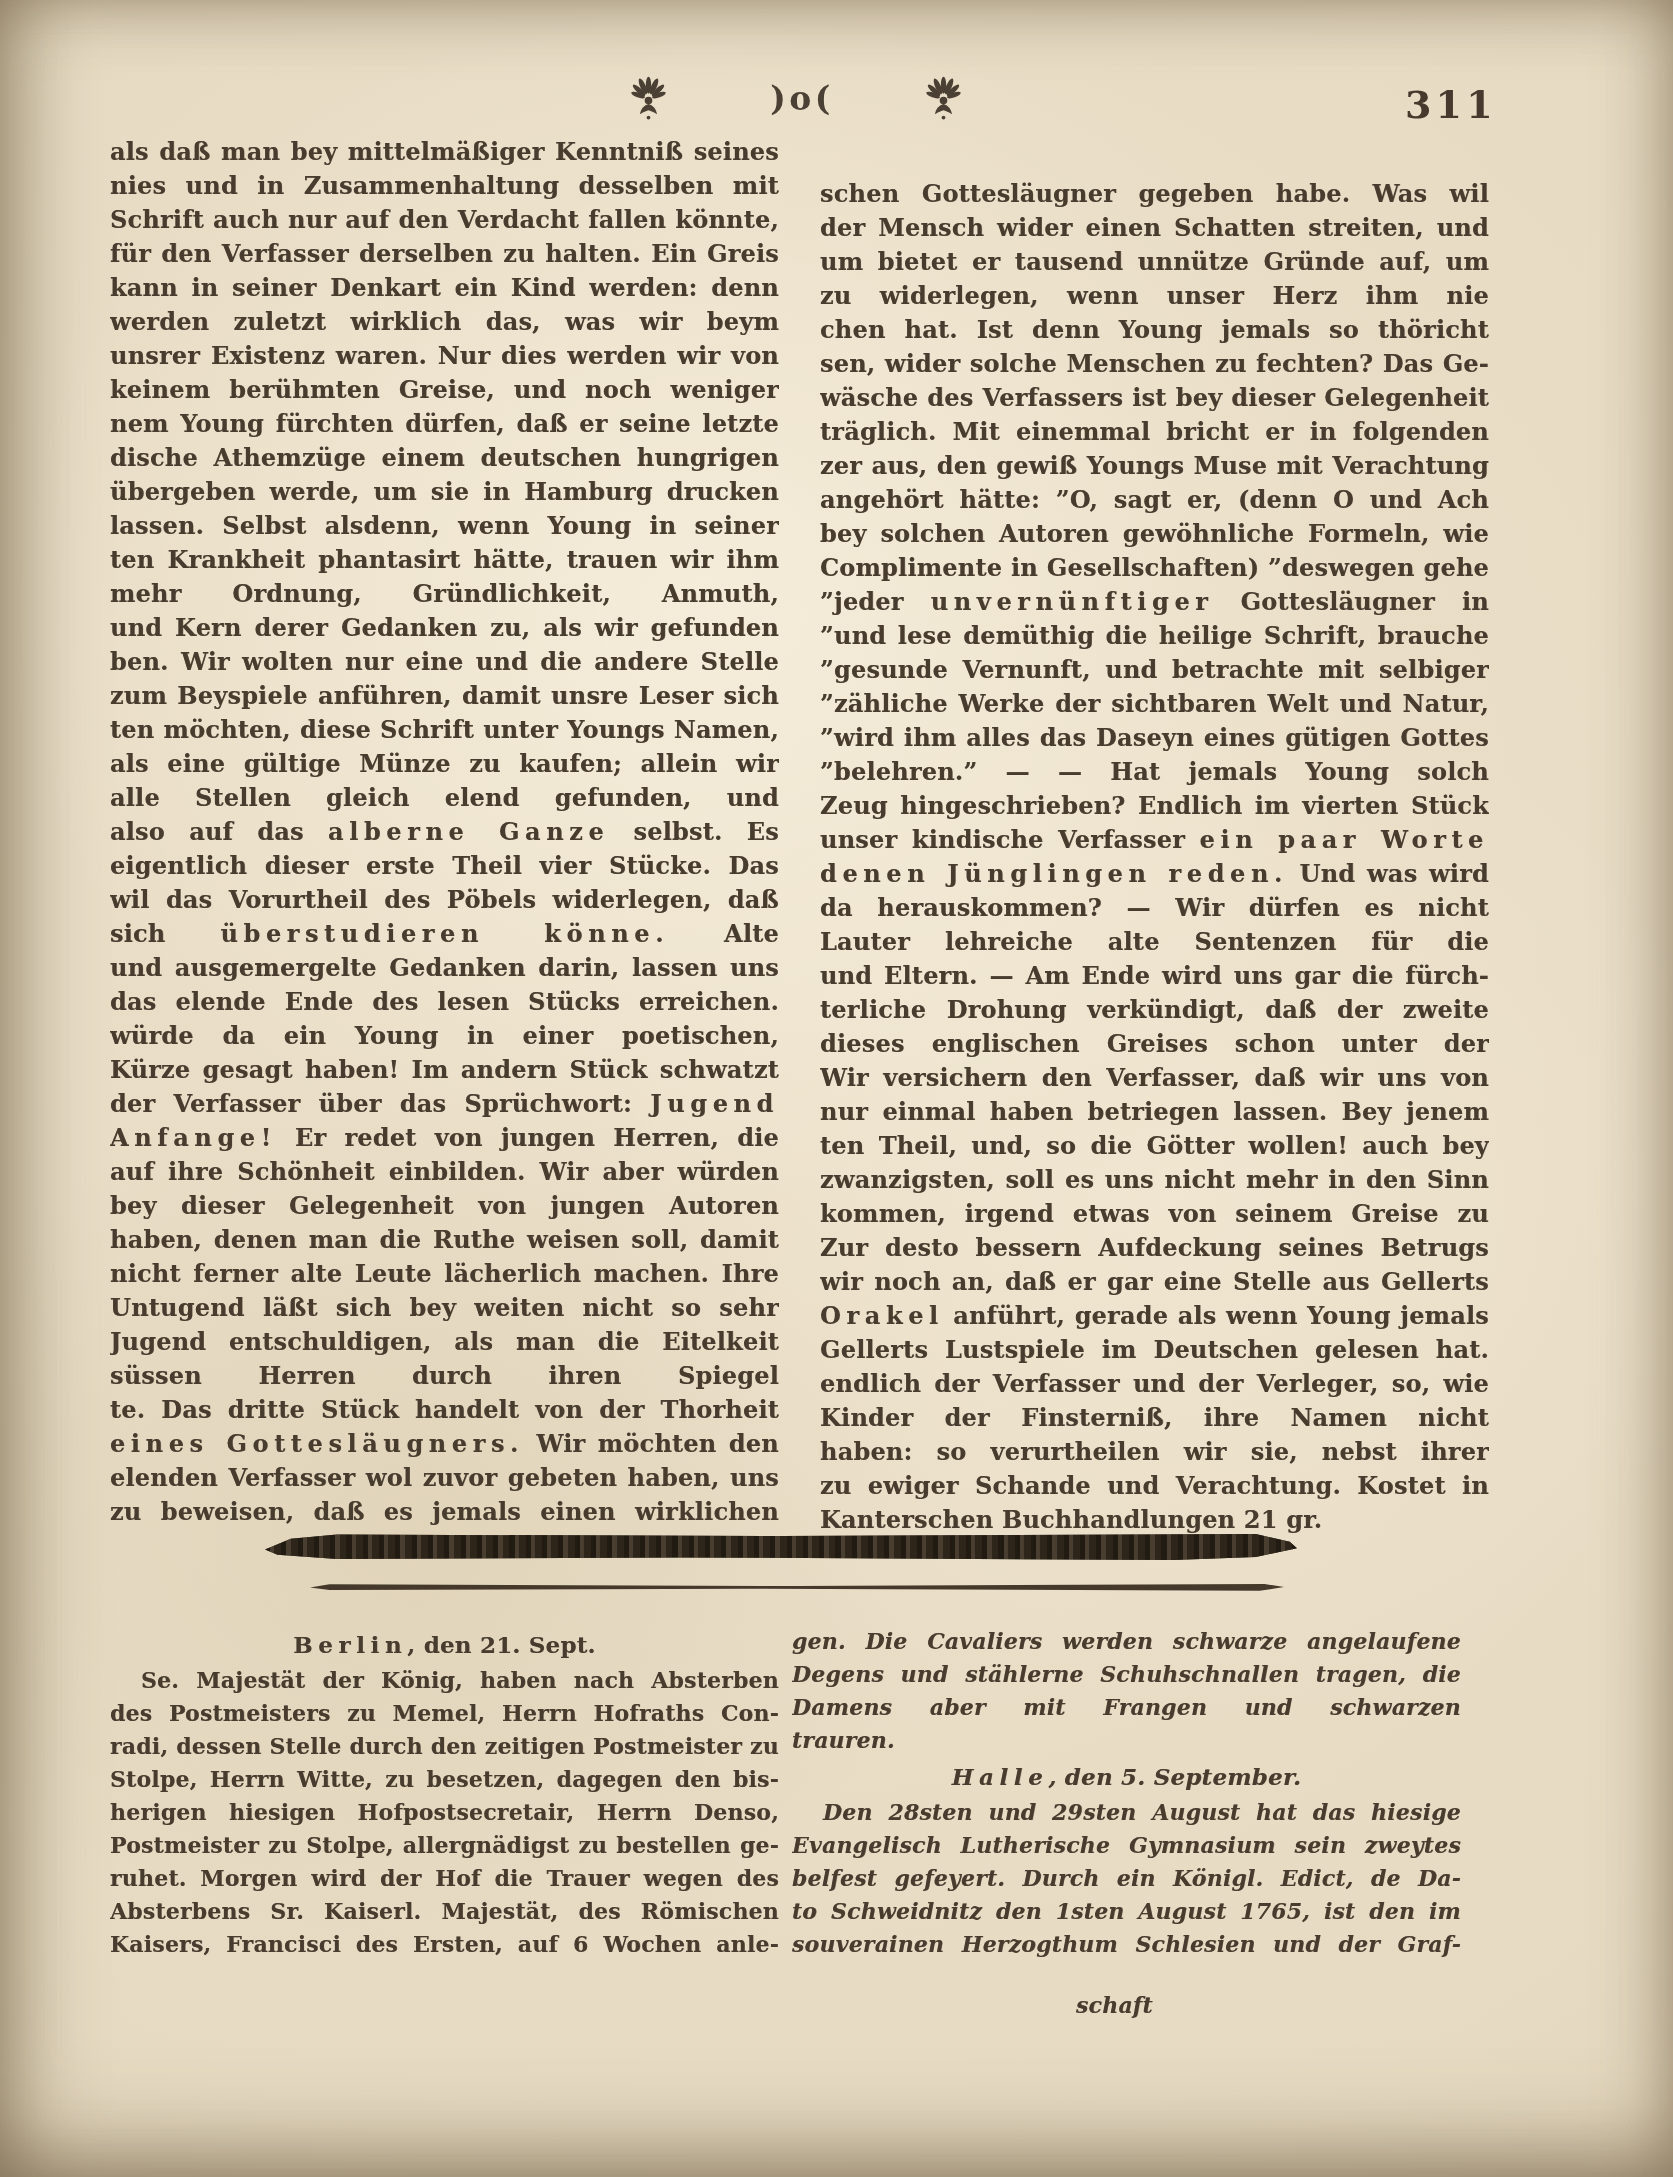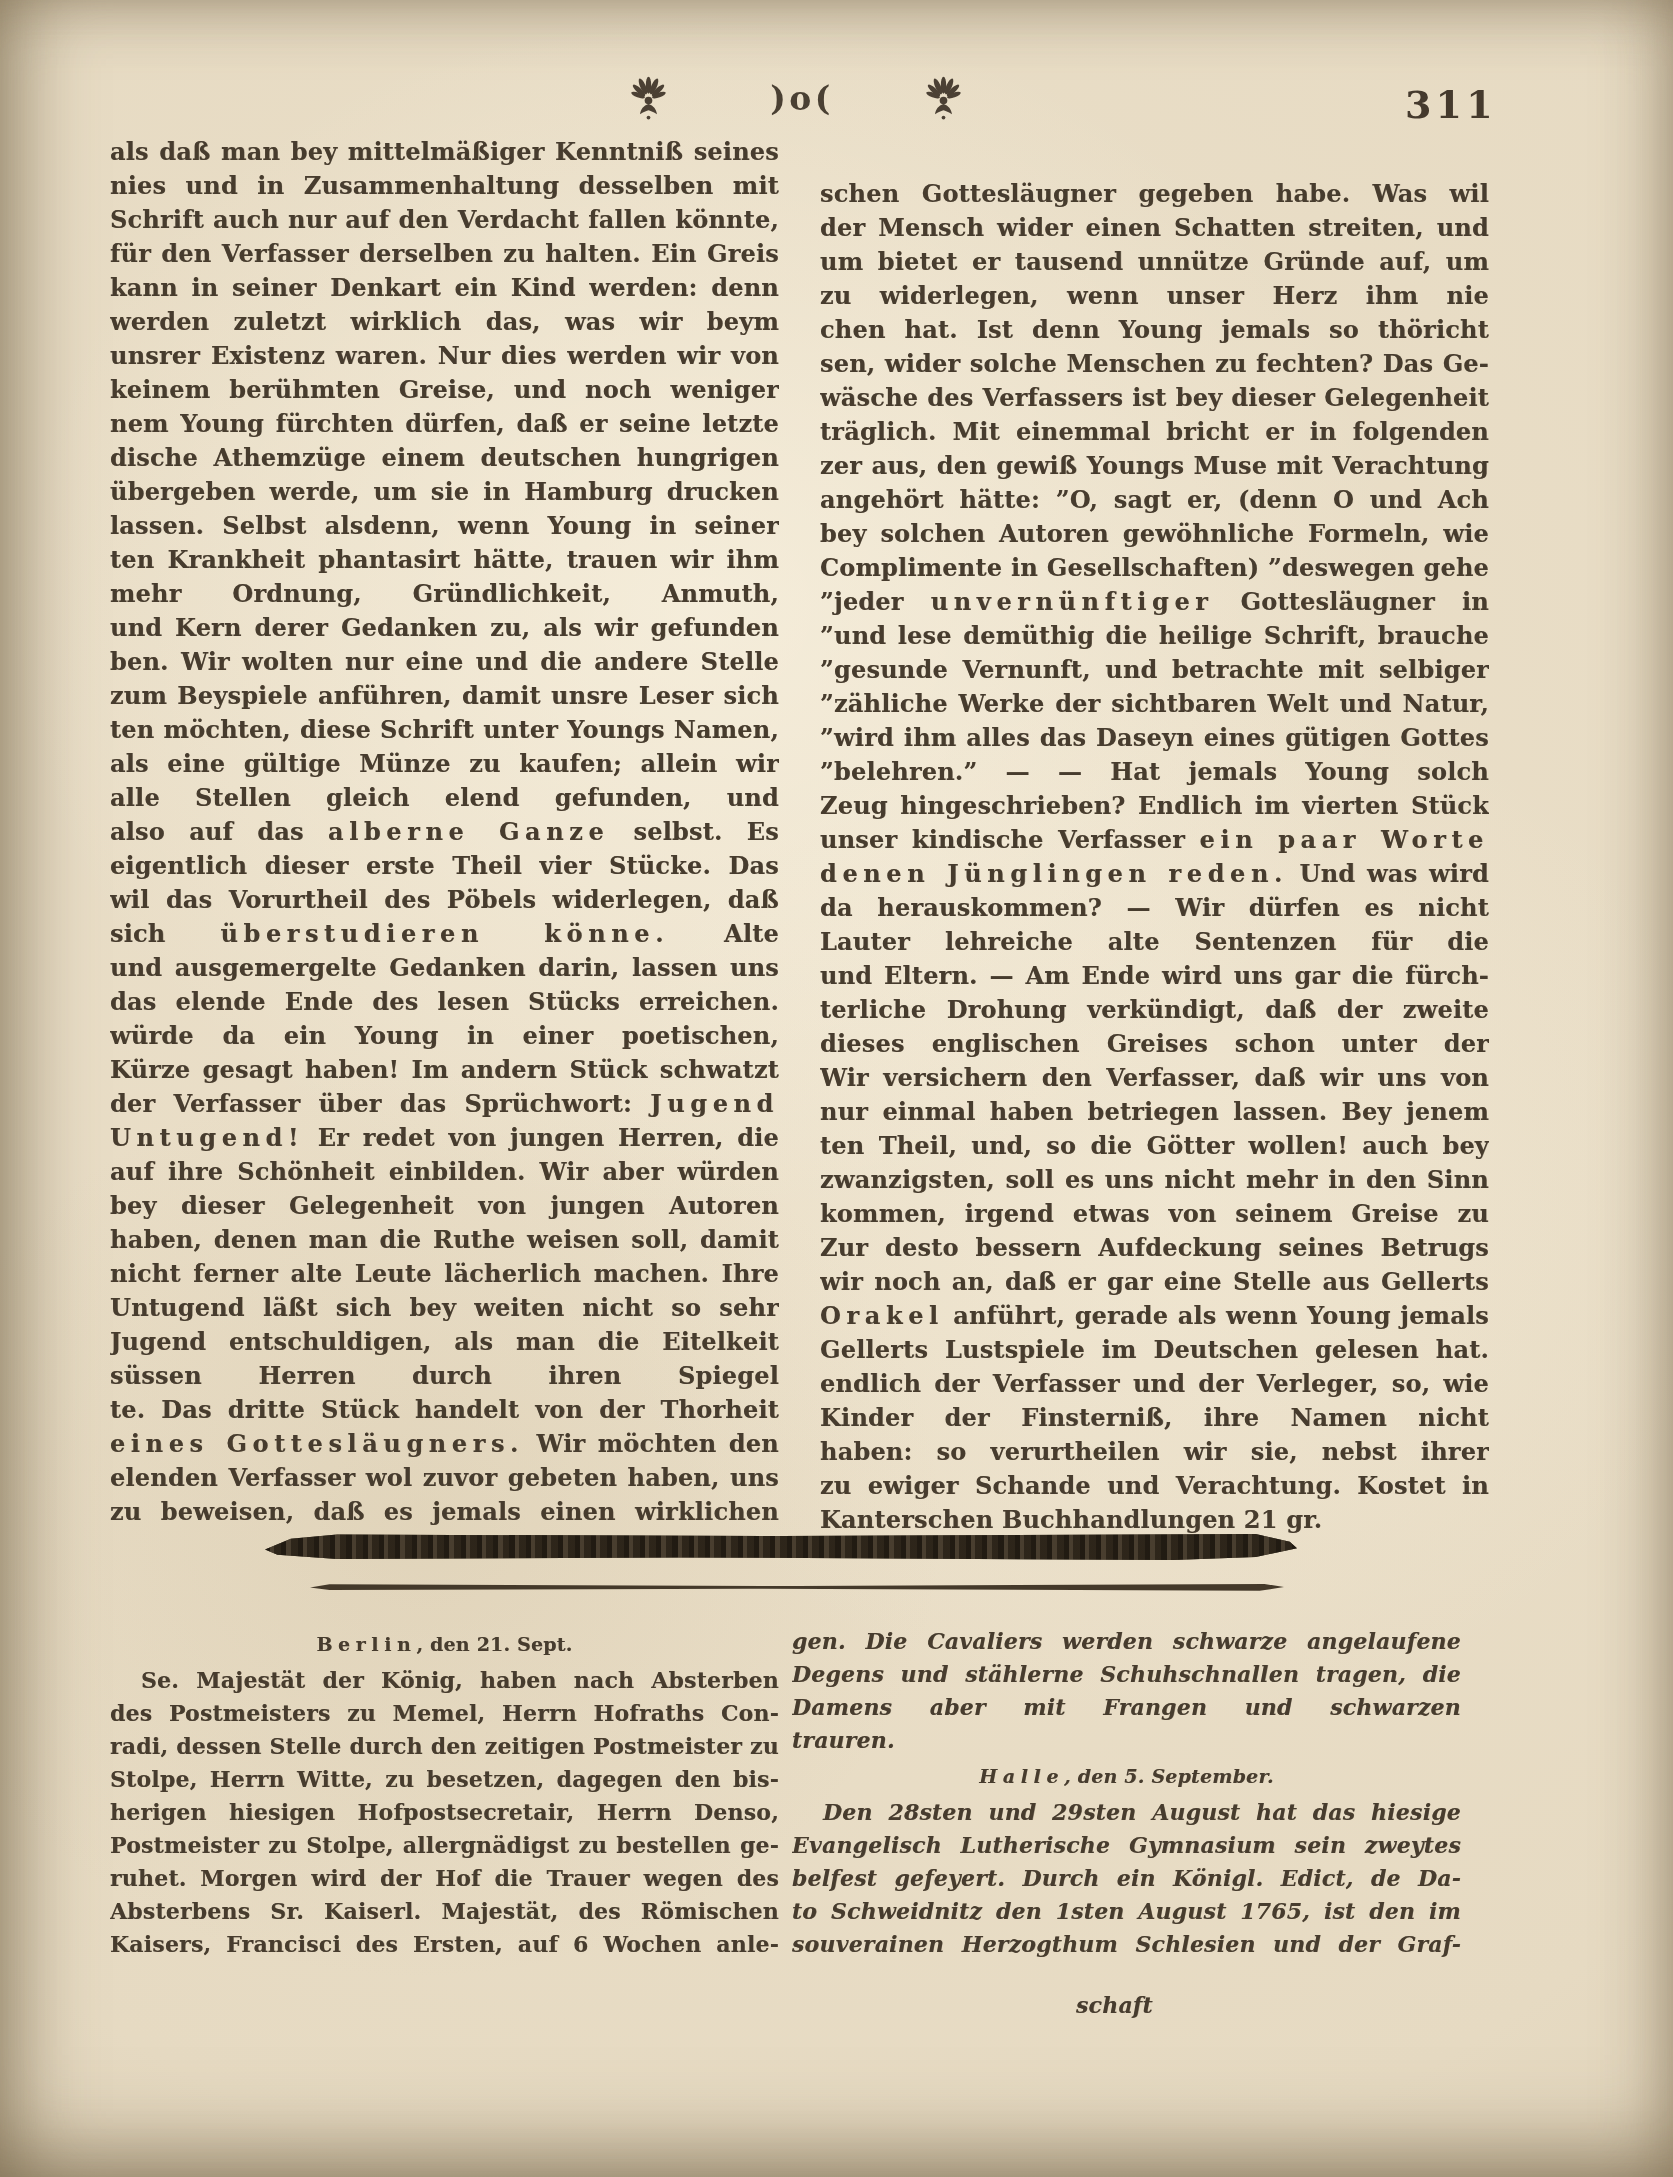--- a/index.html
+++ b/index.html
@@ -52,21 +52,21 @@
     height:inherit;text-align:justify;text-align-last:justify;
     white-space:normal;overflow:hidden;
   }
   .col .ln{height:34px;}
   .nb .ln{height:33px;}
   .ln.short{text-align-last:left;}
   .ln.ind{text-indent:31px;}
   .sp{letter-spacing:5.6px;}
   .heading{
     height:39px;line-height:39px;text-align:center;
-    font-size:19px;font-weight:bold;
+    font-size:23px;font-weight:bold;
   }
   .catchword{
     margin-top:28px;padding-left:284px;font-weight:bold;font-size:22px;
   }
   .rule-thick{
     position:absolute;left:265px;top:1534px;width:1032px;height:26px;
     background:
       repeating-linear-gradient(90deg, rgba(30,24,16,.9) 0 5.1px, rgba(74,63,48,.9) 5.1px 9.4px, rgba(44,36,25,.9) 9.4px 16.3px),
       #3d3426;
     clip-path:polygon(0% 60%,2.5% 18%,7% 2%,50% 8%,96% 0%,99.3% 30%,100% 55%,96% 88%,88% 100%,40% 90%,7% 96%,1.2% 80%);
@@ -143,21 +143,21 @@
       <div class="ln">alle Stellen gleich elend gefunden, und verweisen sie</div>
       <div class="ln">also auf das <span class="sp">alberne Ganze</span> selbst.  Es enthält</div>
       <div class="ln">eigentlich dieser erste Theil vier Stücke.  Das erste</div>
       <div class="ln">wil das Vorurtheil des Pöbels widerlegen, daß man</div>
       <div class="ln">sich <span class="sp">überstudieren könne.</span>  Alte abgekochte</div>
       <div class="ln">und ausgemergelte Gedanken darin, lassen uns kaum</div>
       <div class="ln">das elende Ende des lesen Stücks erreichen.  Was</div>
       <div class="ln">würde da ein Young in einer poetischen, nervösen</div>
       <div class="ln">Kürze gesagt haben!   Im andern Stück schwatzt</div>
       <div class="ln">der Verfasser über das Sprüchwort: <span class="sp">Jugend hat</span></div>
-      <div class="ln"><span class="sp">Untugend!</span>  Er redet von jungen Herren, die sich</div>
+      <div class="ln"><span class="sp">Anfange!</span>  Er redet von jungen Herren, die sich</div>
       <div class="ln">auf ihre Schönheit einbilden.  Wir aber würden</div>
       <div class="ln">bey dieser Gelegenheit von jungen Autoren geredet</div>
       <div class="ln">haben, denen man die Ruthe weisen soll, damit sie</div>
       <div class="ln">nicht ferner alte Leute lächerlich machen.  Ihre</div>
       <div class="ln">Untugend läßt sich bey weiten nicht so sehr durch die</div>
       <div class="ln">Jugend entschuldigen, als man die Eitelkeit derer</div>
       <div class="ln">süssen Herren durch ihren Spiegel entschuldigen kön-</div>
       <div class="ln">te.  Das dritte Stück handelt von der Thorheit</div>
       <div class="ln"><span class="sp">eines Gottesläugners.</span>  Wir möchten den</div>
       <div class="ln">elenden Verfasser wol zuvor gebeten haben, uns erst</div>

